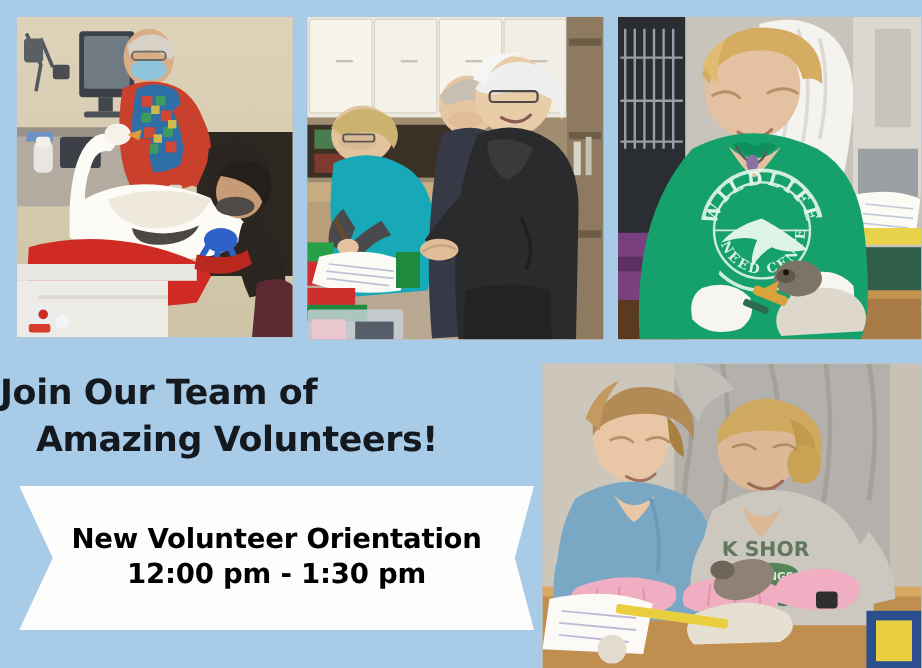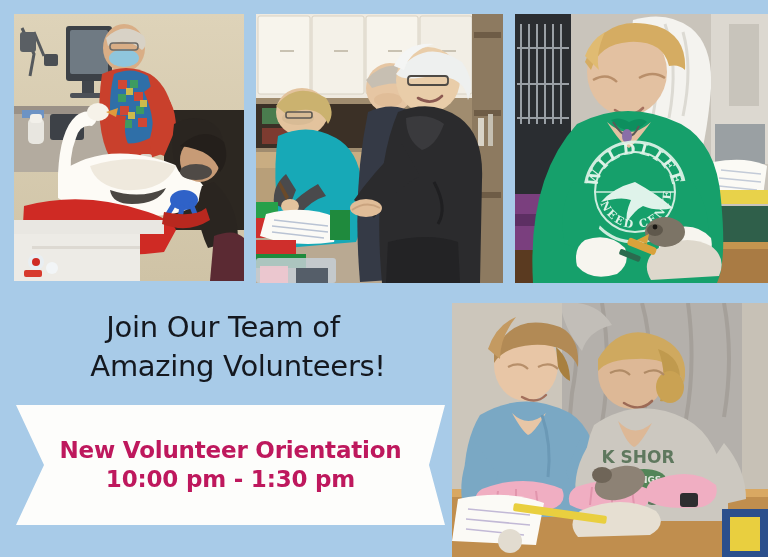--- a/index.html
+++ b/index.html
@@ -17,38 +17,38 @@
   .photo svg{display:block;width:100%;height:100%;}
 
   #photo-swan   {left:14px; top:14px;  width:230px; height:267px;}
   #photo-kitchen{left:256px;top:14px;  width:247px; height:269px;}
   #photo-logo   {left:515px;top:14px;  width:253px; height:269px;}
   #photo-gloves {left:452px;top:303px; width:316px; height:254px;}
 
   
   .headline{
     position:absolute;left:0;top:308px;width:446px;
-    text-align:center;color:#14181f;
+    color:#14181f;
     font-family:"DejaVu Sans", sans-serif;
-    font-weight:400;font-size:29px;line-height:1.33;
+    font-weight:700;font-size:29px;line-height:1.33;
     letter-spacing:-.3px;
   }
   .headline .l2{display:block;margin-left:30px;}
 
   
   .ribbon{
     position:absolute;left:16px;top:405px;width:429px;height:120px;
     background:#fdfdfb;
     -webkit-clip-path:polygon(0 0, 429px 0, 429px 0, 413px 60px, 429px 120px, 0 120px, 28px 60px);
     clip-path:polygon(0 0, 429px 0, 429px 0, 413px 60px, 429px 120px, 0 120px, 28px 60px);
   }
   .ribbon-text{
     position:absolute;left:16px;top:405px;width:429px;height:120px;
     display:flex;flex-direction:column;align-items:center;justify-content:center;
-    color:#be185d;text-align:center;
+    color:#000000;text-align:center;
     font-family:"DejaVu Sans", sans-serif;
     font-weight:700;font-size:23px;line-height:1.27;
     letter-spacing:-.2px;
   }
   .ribbon-text .ln{display:block;white-space:nowrap;}
   .ribbon-text .ln2{font-size:23px;}
   .ribbon-text sup{font-size:13px;vertical-align:super;line-height:0;}
 </style>
 </head>
 <body>
@@ -359,16 +359,16 @@
   </div>
 
   <div class="headline">
     <span class="l1">Join Our Team of</span>
     <span class="l2">Amazing Volunteers!</span>
   </div>
 
   <div class="ribbon"></div>
   <div class="ribbon-text">
     <span class="ln">New Volunteer Orientation</span>
-    <span class="ln">10:00 pm - 1:30 pm</span>
+    <span class="ln">12:00 pm - 1:30 pm</span>
   </div>
 
 </div>
 
 </body></html>

